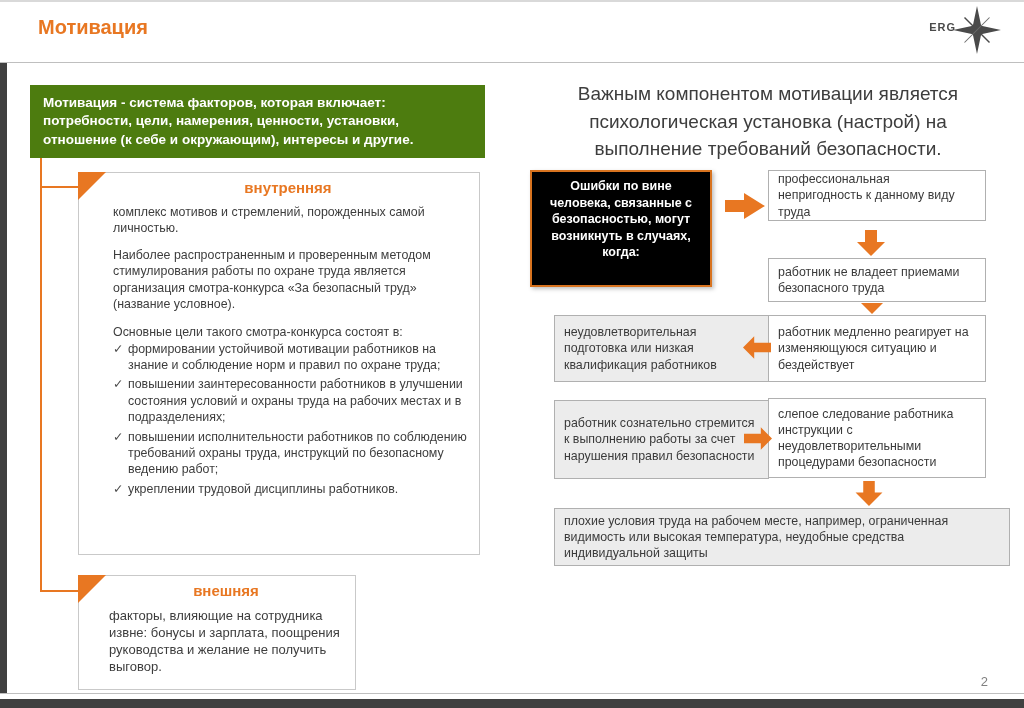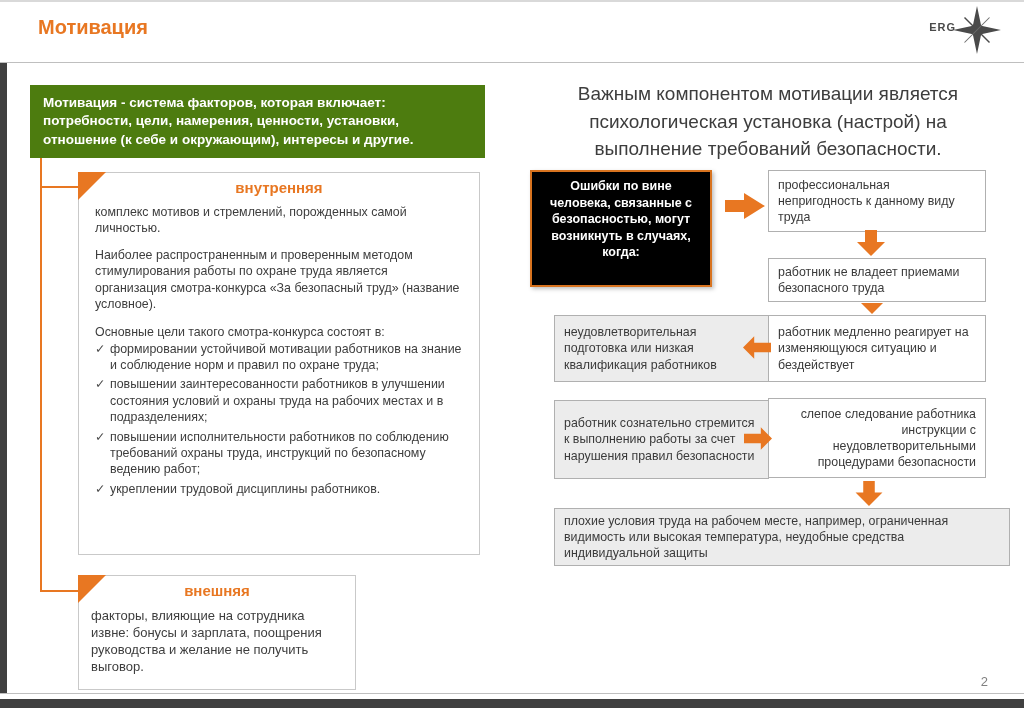--- a/index.html
+++ b/index.html
@@ -12,21 +12,21 @@
   .logo { position:absolute; top:4px; right:22px; display:flex; align-items:center; }
   .logo-text { font-size:11px; font-weight:bold; color:#4a4a4a; letter-spacing:1px; margin-right:-4px; margin-top:-6px; }
   .header-rule { position:absolute; top:62px; left:0; width:100%; height:1px; background:#bfbfbf; }
   .left-bar { position:absolute; left:0; top:63px; width:7px; height:630px; background:#404040; }
 
   .def-box { position:absolute; left:30px; top:85px; width:455px; background:#4d7c0f; color:#ffffff;
              font-weight:bold; font-size:13.5px; line-height:1.36; padding:9px 13px; }
 
   .oline { position:absolute; background:#e87722; }
 
-  .card { position:absolute; background:#ffffff; border:1px solid #c9c9c9; }
+  .card { position:absolute; background:#ffffff; border:1px solid #c9c9c9;padding-left:18px; }
   .corner { position:absolute; top:-1px; left:-1px; width:0; height:0;
             border-top:28px solid #e87722; border-right:28px solid transparent; }
   .card-title { text-align:center; color:#e87722; font-weight:bold; font-size:15px; margin:6px 0 8px; }
   .card-body { font-size:12.4px; color:#3d3d3d; line-height:1.32; }
   .card-body p { margin:0 16px 10px 16px; }
   .internal { left:78px; top:172px; width:402px; height:383px; }
   .internal .card-body p.pre-list { margin-bottom:0; margin-top:12px; }
   .goal { display:flex; margin:0 10px 3px 16px; font-size:12.4px; color:#3d3d3d; line-height:1.32; }
   .goal .chk { flex:none; width:15px; color:#4a4a4a; }
   .external { left:78px; top:575px; width:278px; height:115px; }
@@ -36,26 +36,26 @@
                  font-size:19px; color:#3d3d3d; line-height:1.45; }
 
   .cause-box { position:absolute; left:530px; top:170px; width:182px; height:117px;
                background:#000000; border:2px solid #d8731f; box-shadow:2px 2px 4px rgba(0,0,0,0.25);
                color:#ffffff; font-weight:bold; font-size:12.5px; line-height:1.32; text-align:center;
                display:flex; align-items:flex-start; justify-content:center; padding:6px 8px; }
 
   .fbox { position:absolute; background:#ffffff; border:1px solid #b0b0b0; font-size:12.4px; color:#3a3a3a;
           line-height:1.3; padding:5px 9px; display:flex; align-items:center; }
   .fbox.gray { background:#ececec;margin-left:24px; }
-  .b1 { left:768px; top:170px; width:218px; height:62px; }
+  .b1 { left:768px; top:170px; width:218px; height:51px; }
   .b2 { left:768px; top:258px; width:218px; height:44px; }
   .b3 { left:530px; top:315px; width:215px; height:67px; }
   .b4 { left:768px; top:315px; width:218px; height:67px; }
   .b5 { left:530px; top:400px; width:215px; height:79px;justify-content:center; }
-  .b6 { left:768px; top:398px; width:218px; height:80px;text-align:right; }
+  .b6 { left:768px; top:398px; width:218px; height:80px; }
   .b7 { left:530px; top:508px; width:456px; height:58px; }
 
   .arrow { position:absolute; z-index:2; }
 
   .bottom-line { position:absolute; left:0; bottom:14px; width:100%; height:1px; background:#bfbfbf; }
   .bottom-bar { position:absolute; left:0; bottom:0; width:100%; height:9px; background:#404040; }
   .page-num { position:absolute; right:36px; bottom:19px; font-size:13px; color:#808080; }
 </style>
 </head>
 <body>

